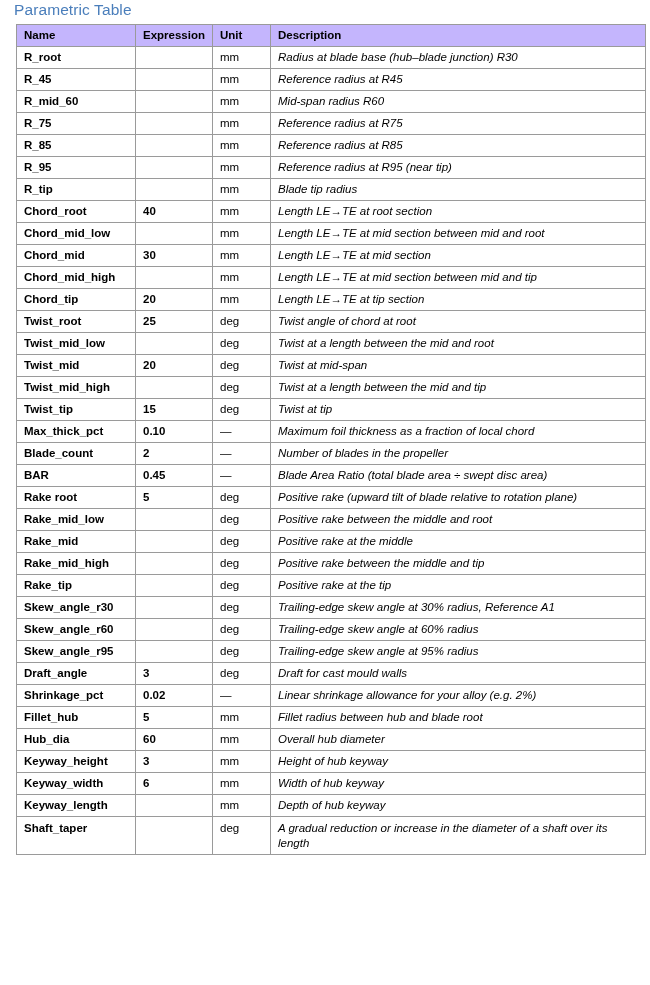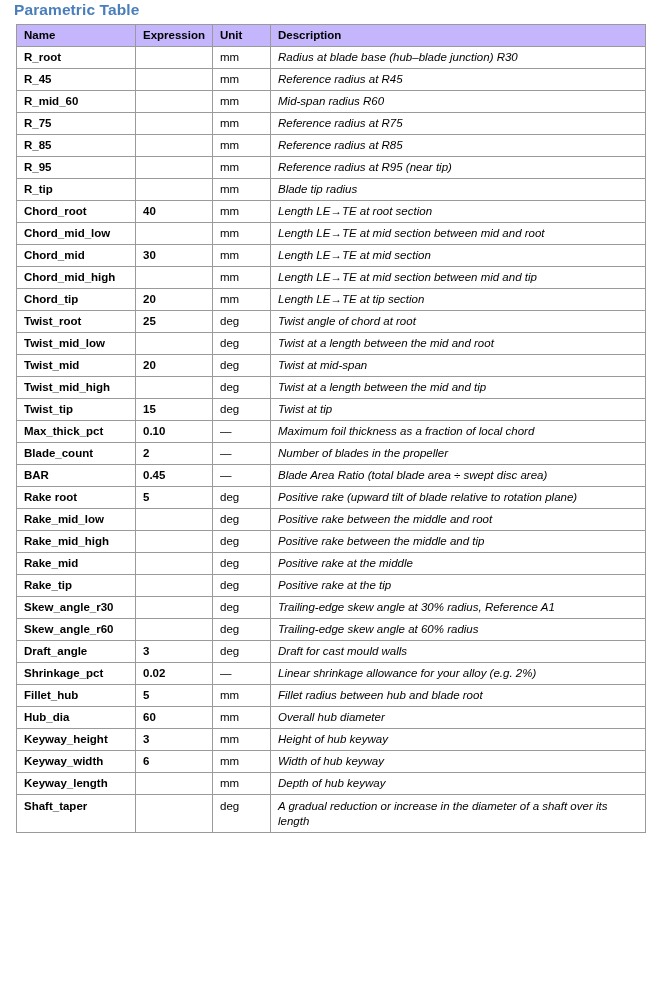--- a/index.html
+++ b/index.html
@@ -19,21 +19,21 @@
     width: 650px;
     height: 985px;
     box-sizing: border-box;
   }
   .doc-title {
     position: absolute;
     left: 14px;
     top: -1px;
     font-size: 15.5px;
     line-height: 22px;
-    font-weight: 700;
+    font-weight: 400;
     color: #4a7ebb;
     letter-spacing: 0.1px;
     white-space: nowrap;
   }
   .table-wrap {
     position: absolute;
     left: 16px;
     top: 24px;
     width: 629px;
   }
@@ -237,48 +237,54 @@
             <td class="cell-unit">deg</td>
             <td class="cell-desc">Positive rake (upward tilt of blade relative to rotation plane)</td>
           </tr>
           <tr>
             <td class="cell-name">Rake_mid_low</td>
             <td class="cell-expr"></td>
             <td class="cell-unit">deg</td>
             <td class="cell-desc">Positive rake between the middle and root</td>
           </tr>
           <tr>
+            <td class="cell-name">Rake_mid</td>
+            <td class="cell-expr"></td>
+            <td class="cell-unit">deg</td>
+            <td class="cell-desc">Positive rake at the middle</td>
+          </tr>
+          <tr>
             <td class="cell-name">Rake_mid_high</td>
             <td class="cell-expr"></td>
             <td class="cell-unit">deg</td>
             <td class="cell-desc">Positive rake between the middle and tip</td>
           </tr>
           <tr>
-            <td class="cell-name">Rake_mid</td>
-            <td class="cell-expr"></td>
-            <td class="cell-unit">deg</td>
-            <td class="cell-desc">Positive rake at the middle</td>
-          </tr>
-          <tr>
             <td class="cell-name">Rake_tip</td>
             <td class="cell-expr"></td>
             <td class="cell-unit">deg</td>
             <td class="cell-desc">Positive rake at the tip</td>
           </tr>
           <tr>
             <td class="cell-name">Skew_angle_r30</td>
             <td class="cell-expr"></td>
             <td class="cell-unit">deg</td>
             <td class="cell-desc">Trailing-edge skew angle at 30% radius, Reference A1</td>
           </tr>
           <tr>
             <td class="cell-name">Skew_angle_r60</td>
             <td class="cell-expr"></td>
             <td class="cell-unit">deg</td>
             <td class="cell-desc">Trailing-edge skew angle at 60% radius</td>
+          </tr>
+          <tr>
+            <td class="cell-name">Skew_angle_r95</td>
+            <td class="cell-expr"></td>
+            <td class="cell-unit">deg</td>
+            <td class="cell-desc">Trailing-edge skew angle at 95% radius</td>
           </tr>
           <tr>
             <td class="cell-name">Draft_angle</td>
             <td class="cell-expr">3</td>
             <td class="cell-unit">deg</td>
             <td class="cell-desc">Draft for cast mould walls</td>
           </tr>
           <tr>
             <td class="cell-name">Shrinkage_pct</td>
             <td class="cell-expr">0.02</td>

